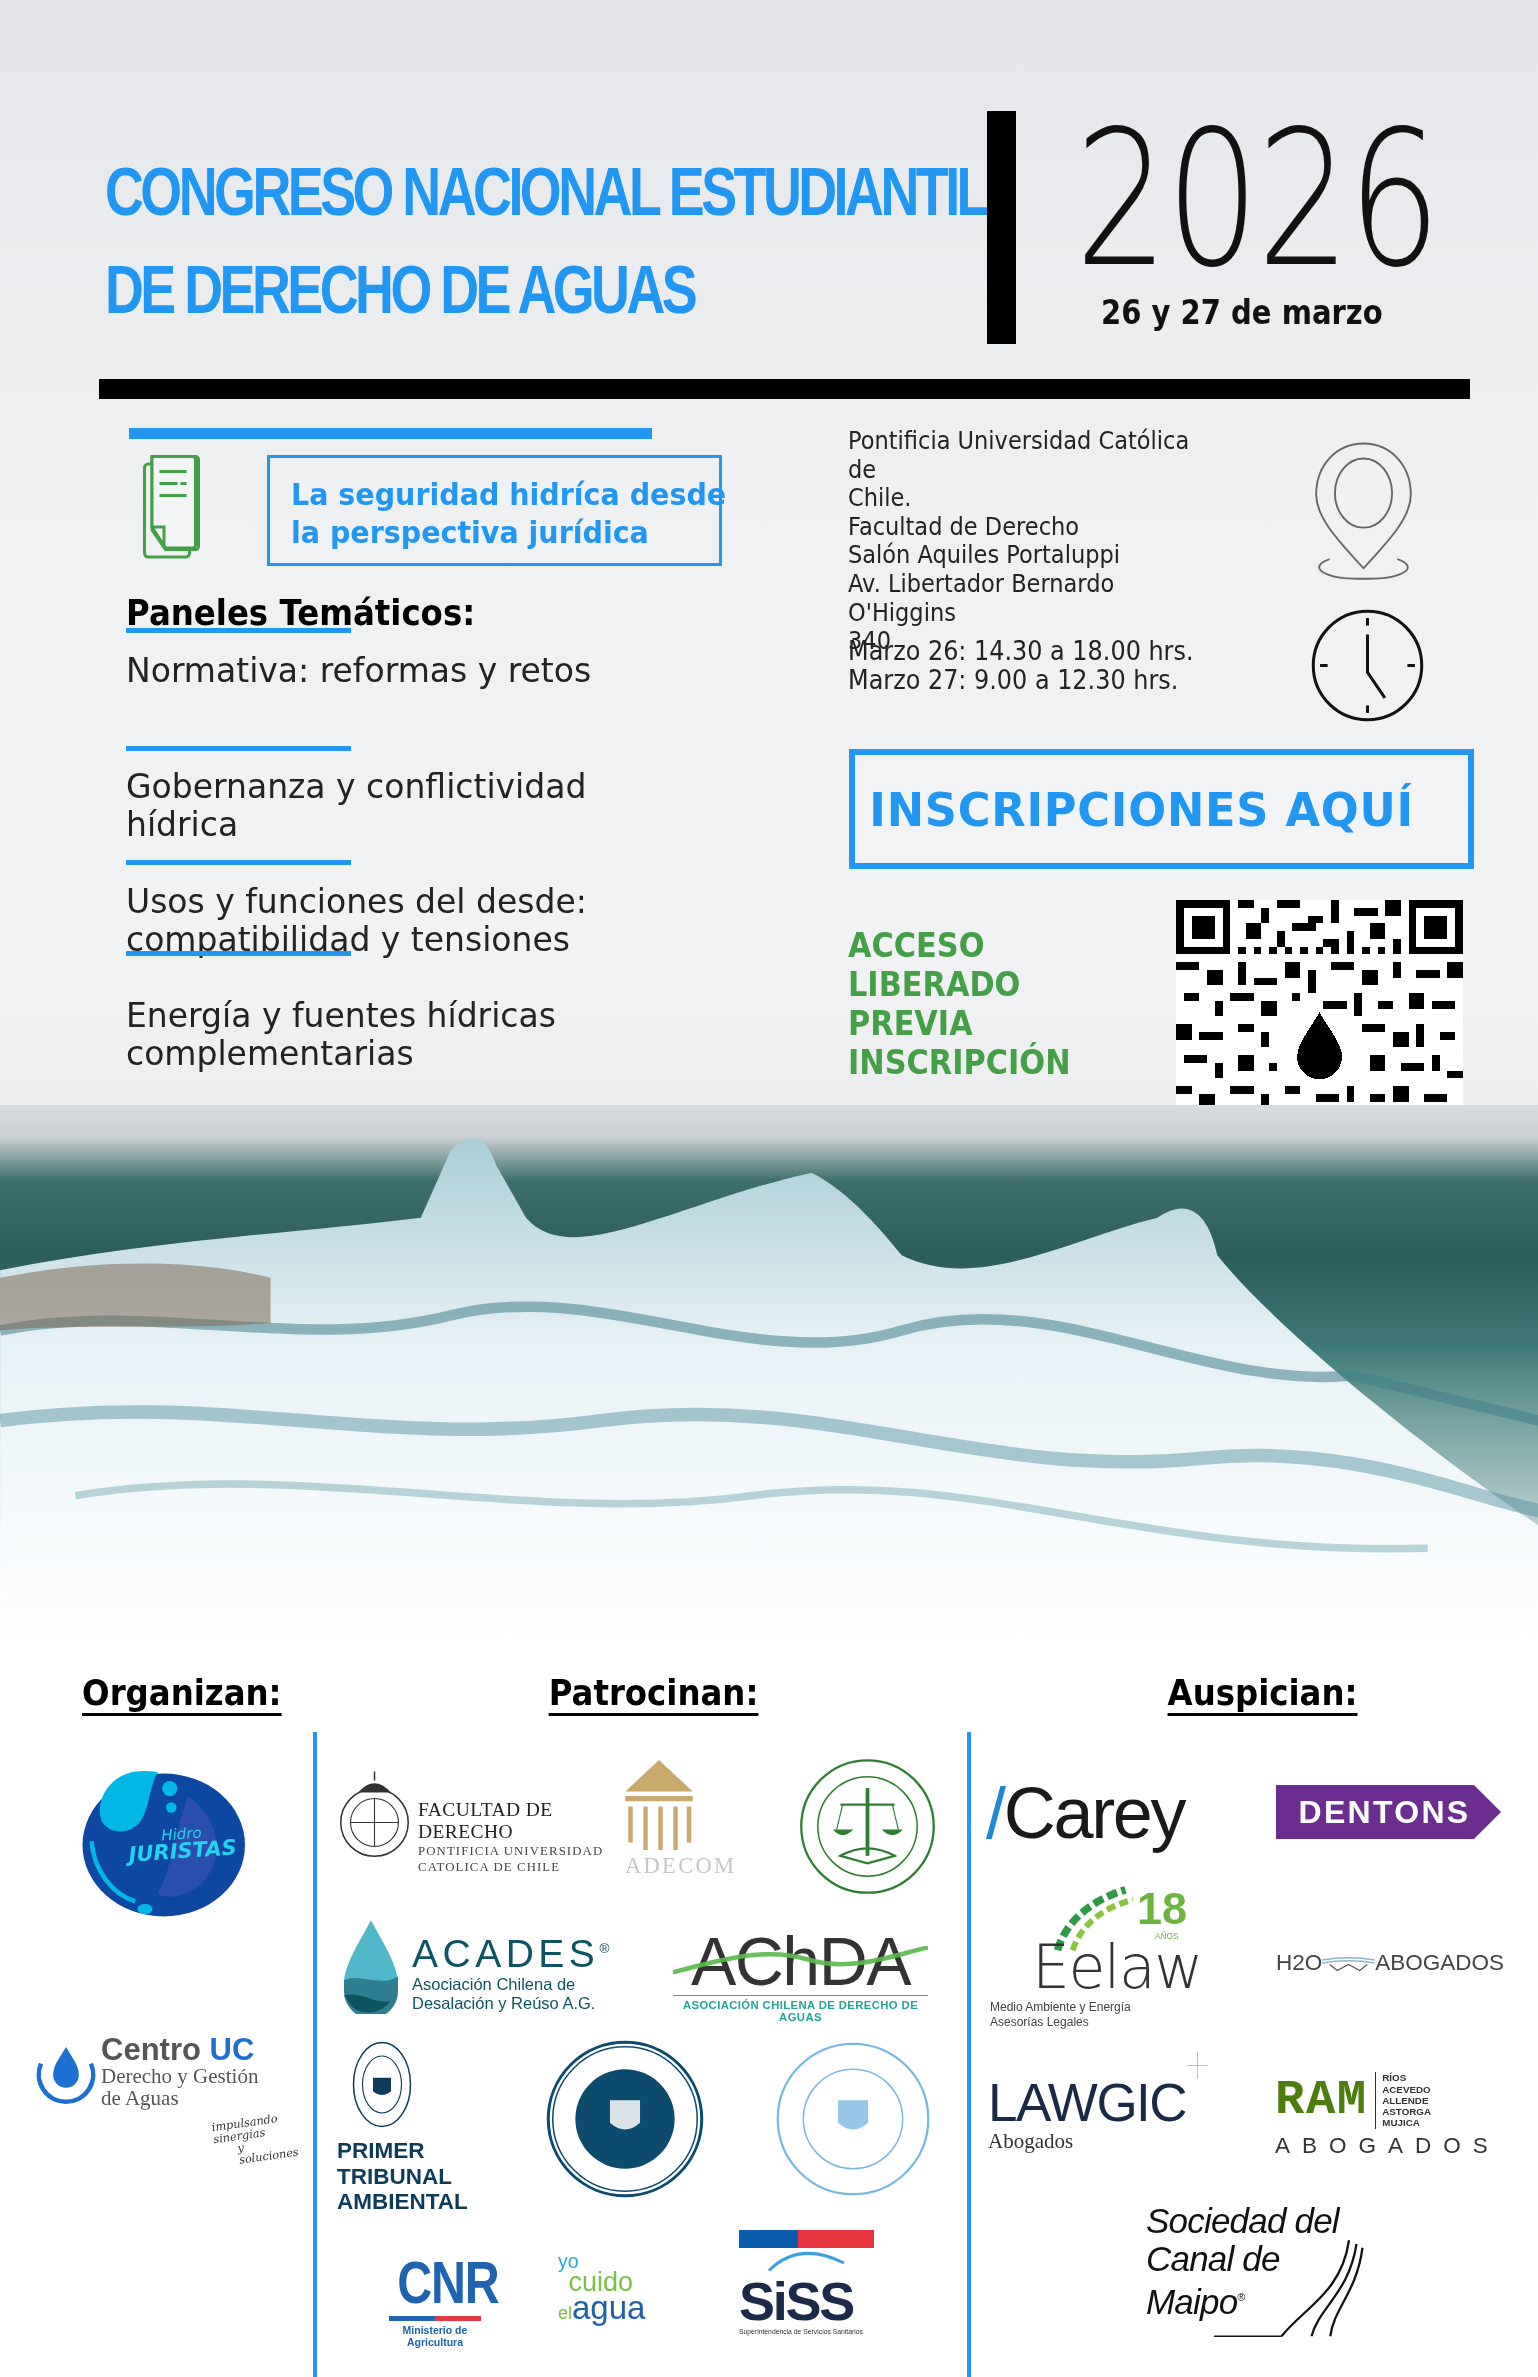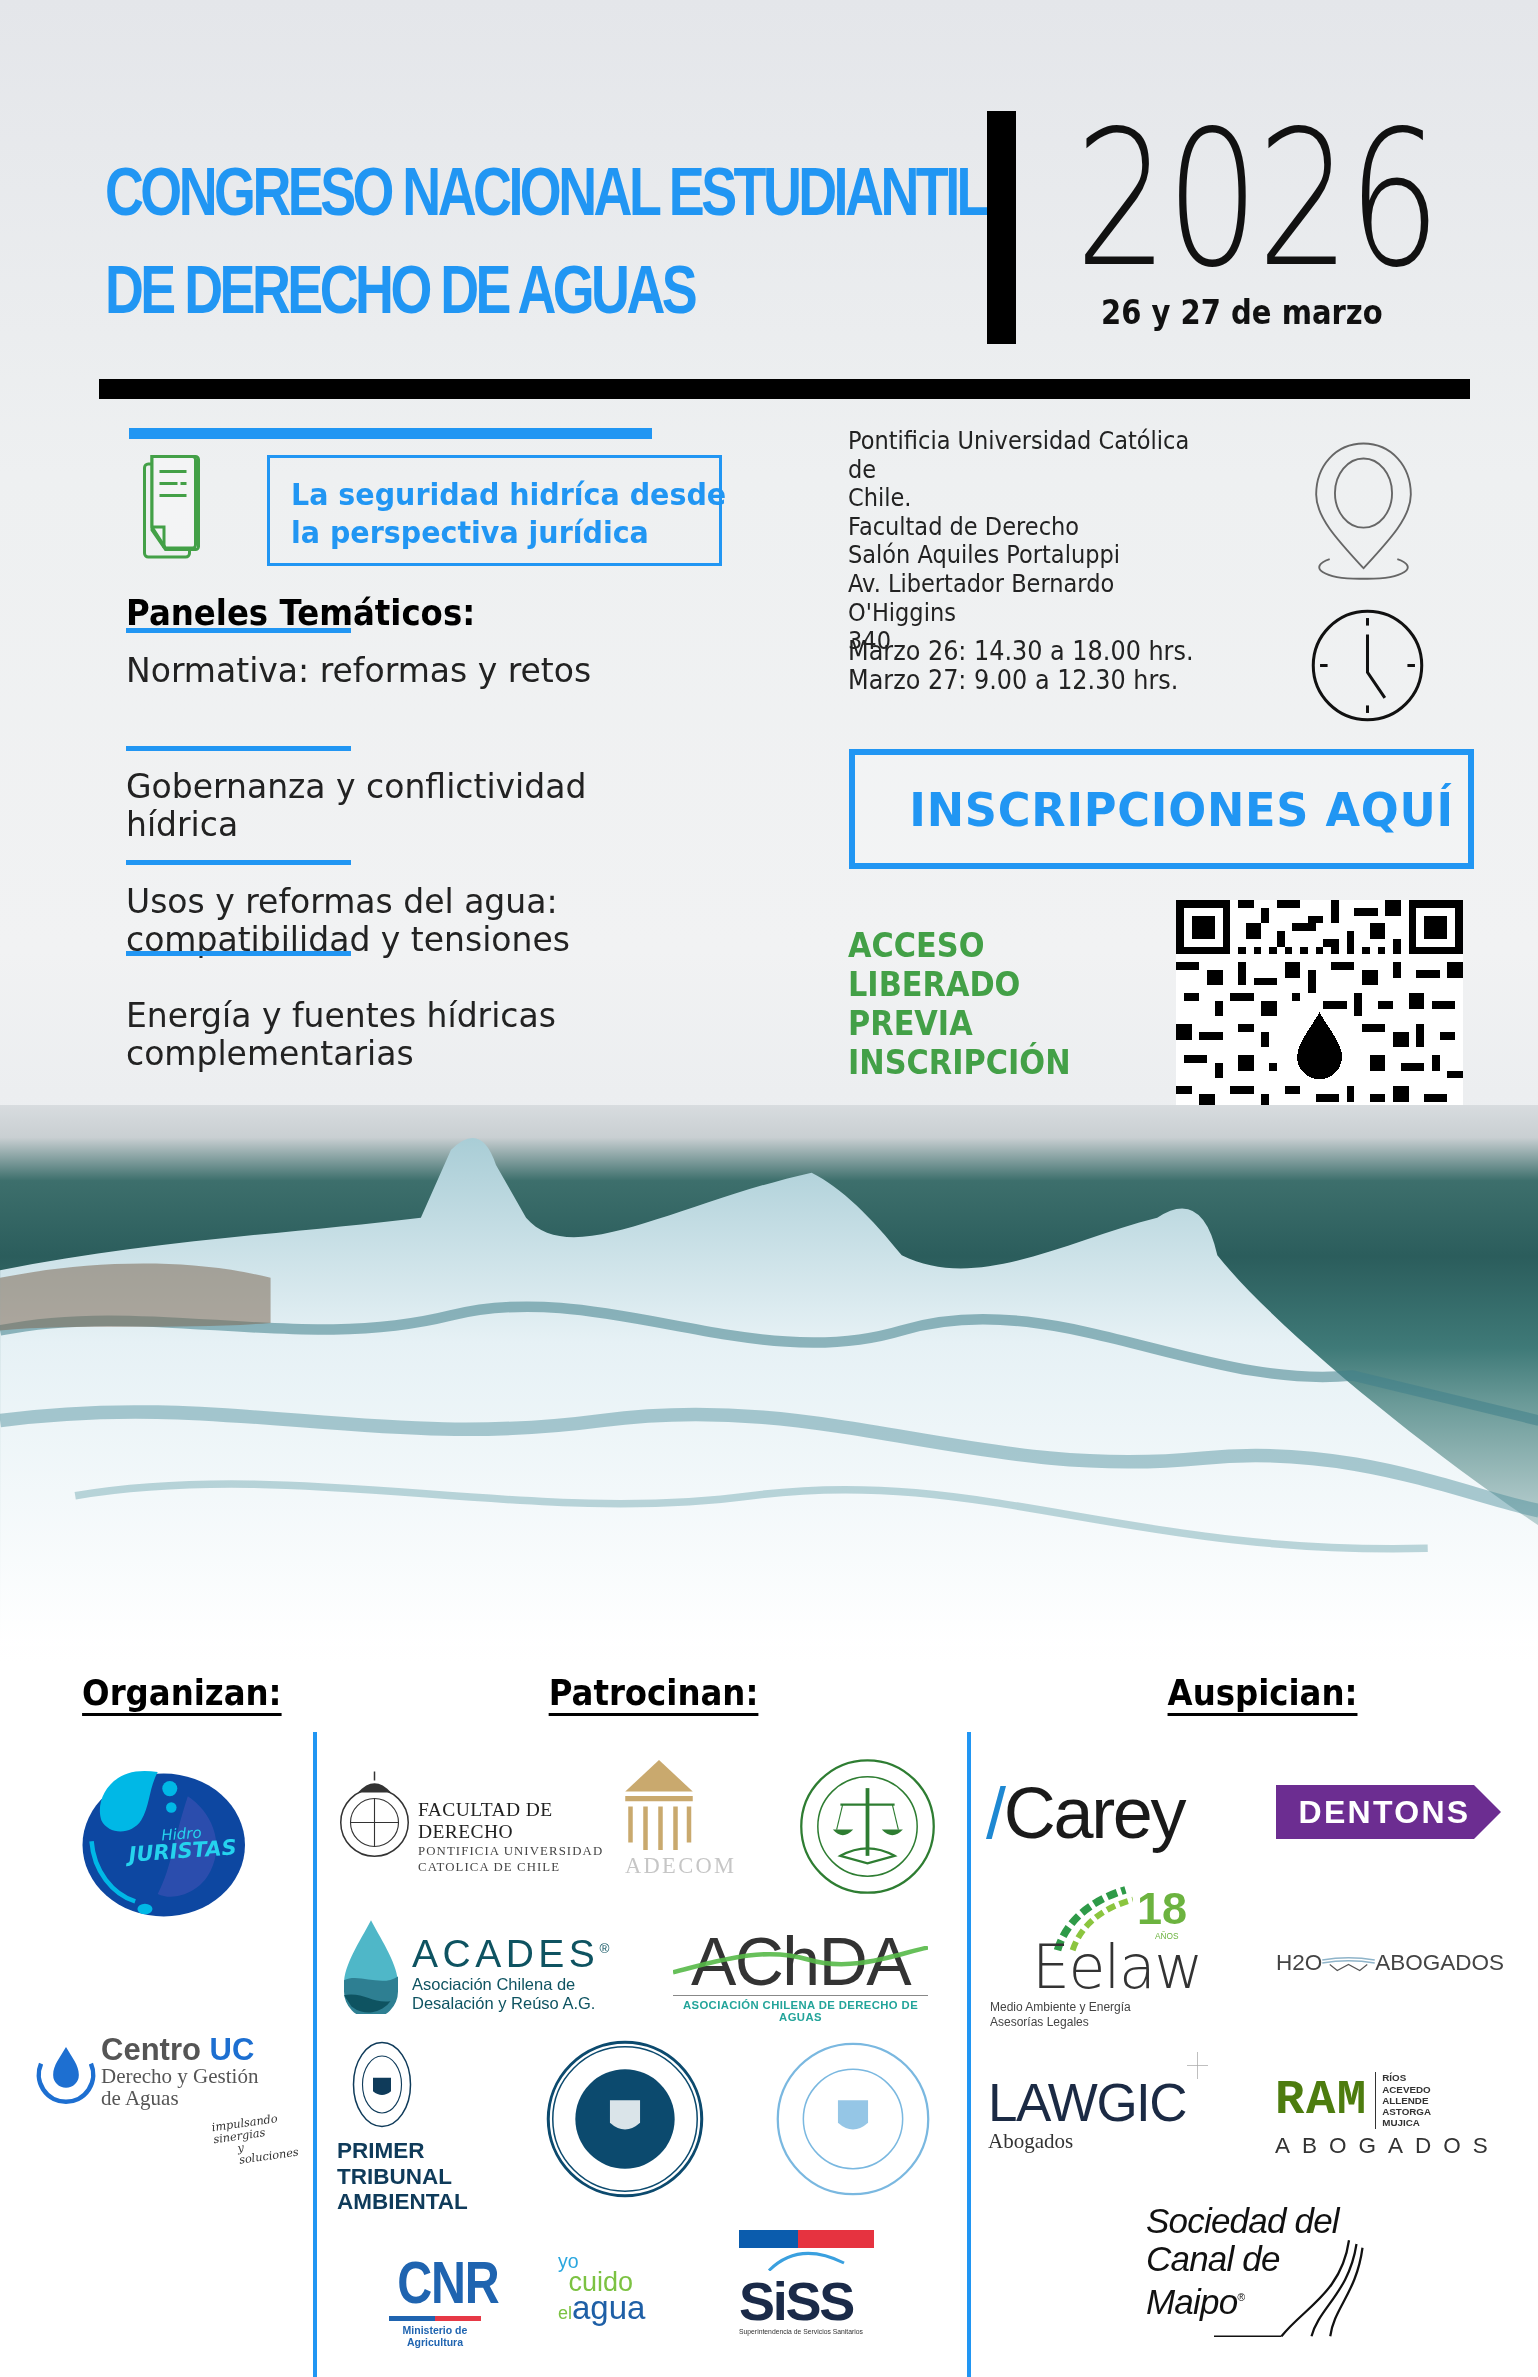--- a/index.html
+++ b/index.html
@@ -68,21 +68,21 @@
   .hours {
     left: 848px; top: 637px; width: 466px;
     font-size: 26px; line-height: 28.6px; color: #222;
     transform: scaleX(0.92); transform-origin: left top;
   }
   .pin-icon { left: 1319px; top: 443px; width: 60px; height: 135px; }
   .clock-icon { left: 1311px; top: 609px; width: 113px; height: 113px; }
   .cta {
     left: 849px; top: 749px; width: 625px; height: 120px;
     border: 6px solid #2196f3; background: rgba(255,255,255,0.15);
-    display: flex; align-items: center; justify-content: flex-end;
+    display: flex; align-items: center; justify-content: flex-start;
     color: #2196f3; font-size: 47px; font-weight: 700; letter-spacing: 0.8px;
     cursor: pointer;
   }
   .cta span { transform: scaleX(0.95); display: inline-block; }
   .access {
     left: 848px; top: 926px; font-size: 33px; line-height: 39px;
     color: #43a047; font-weight: 700;
     transform: scaleX(0.92); transform-origin: left top;
   }
   .qr { left: 1176px; top: 900px; width: 287px; height: 287px; background: #fff; }
@@ -188,21 +188,21 @@
 <div class="abs panel-item" style="top:652px">
   <div>Normativa: reformas y retos</div>
 </div>
 <div class="abs panel-sep" style="top:746px"></div>
 <div class="abs panel-item" style="top:768px">
   <div>Gobernanza y conflictividad</div>
   <div>hídrica</div>
 </div>
 <div class="abs panel-sep" style="top:860px"></div>
 <div class="abs panel-item" style="top:883px">
-  <div>Usos y reformas del agua:</div>
+  <div>Usos y funciones del desde:</div>
   <div>compatibilidad y tensiones</div>
 </div>
 <div class="abs panel-sep" style="top:951px"></div>
 <div class="abs panel-item" style="top:997px">
   <div>Energía y fuentes hídricas</div>
   <div>complementarias</div>
 </div>
 
 <div class="abs venue">
   <div>Pontificia Universidad Católica de</div>

